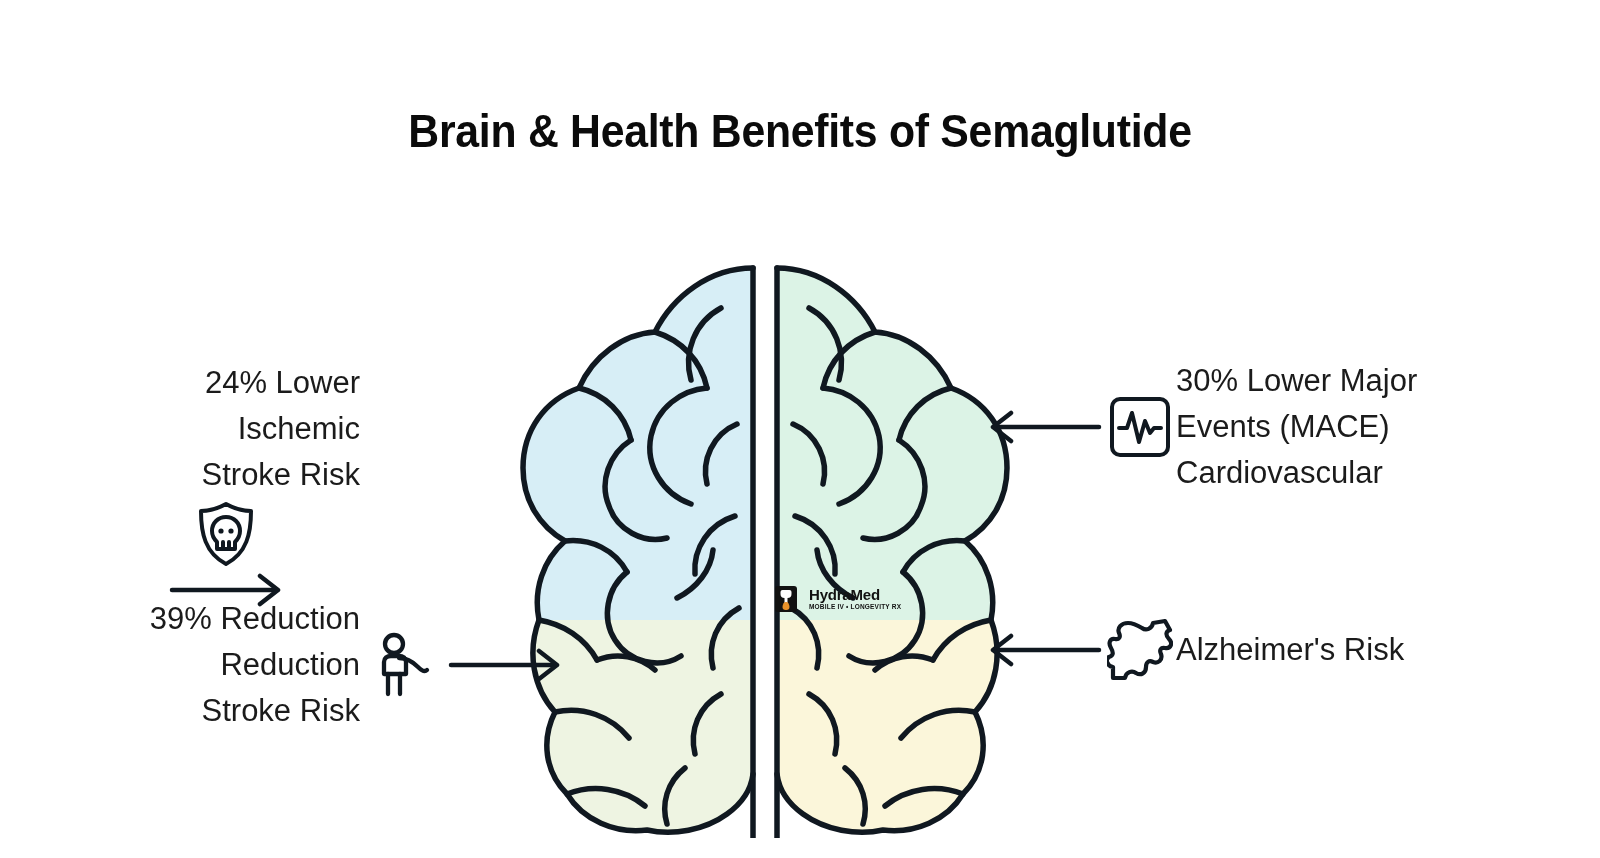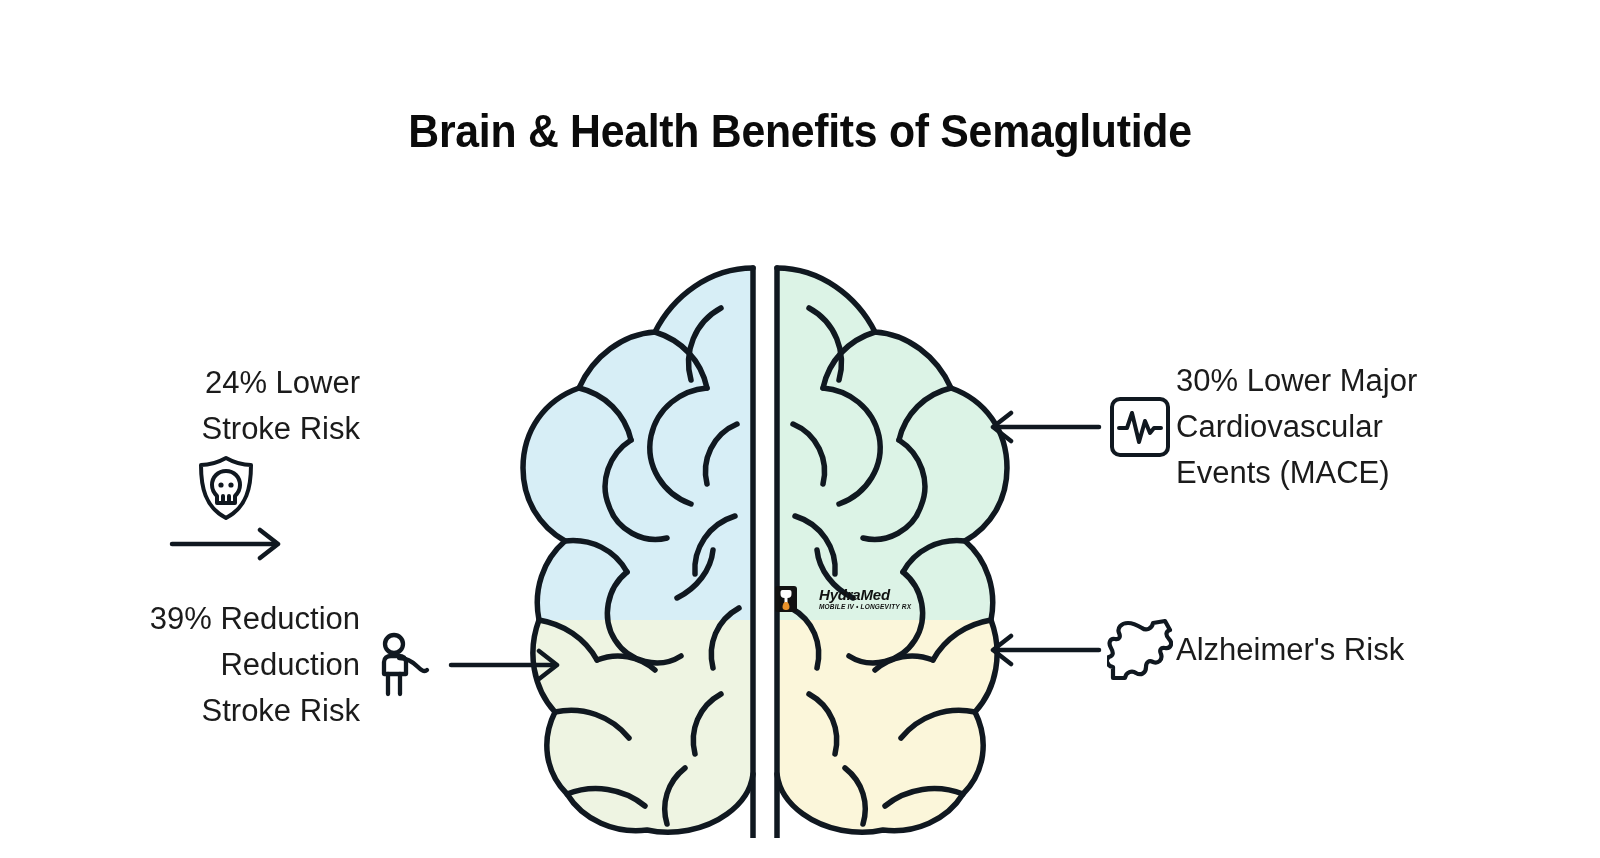--- a/index.html
+++ b/index.html
@@ -45,23 +45,22 @@
   }
   .brain-wrap svg { display: block; width: 520px; height: 590px; }
 
   
   .logo {
     position: absolute;
     left: 775px;
     top: 586px;
     display: flex;
     align-items: center;
-    gap: 22px;
+    gap: 12px;
     z-index: 6;
-    font-style: italic;
   }
   .logo-mark {
     width: 22px;
     height: 26px;
     background: #111111;
     border-radius: 3px;
     position: relative;
     flex: 0 0 auto;
   }
   .logo-mark .drop {
@@ -273,20 +272,21 @@
     </div>
     <div class="logo-text">
       <div class="logo-name">HydraMed</div>
       <div class="logo-tag">MOBILE IV • LONGEVITY RX</div>
     </div>
   </div>
 
   <div class="benefit left" id="b-stroke">
     <div class="benefit-label">
       <div>24% Lower</div>
+      <div>Ischemic</div>
       <div>Stroke Risk</div>
     </div>
     <div class="icon-box">
       <svg width="60" height="66" viewBox="0 0 60 66" xmlns="http://www.w3.org/2000/svg">
         <g fill="none" stroke="#101820" stroke-width="4" stroke-linecap="round" stroke-linejoin="round">
           <path d="M30 3 C21 8 13 10 5 10 C5 32 9 52 30 63 C51 52 55 32 55 10 C47 10 39 8 30 3 Z"></path>
           <path d="M30 16 C22 16 16 22 16 30 C16 35 18 38 21 41 L21 48 L39 48 L39 41 C42 38 44 35 44 30 C44 22 38 16 30 16 Z"></path>
           <circle cx="25" cy="30" r="2.6" fill="#101820" stroke="none"></circle>
           <circle cx="35" cy="30" r="2.6" fill="#101820" stroke="none"></circle>
           <path d="M27 41 L27 48"></path>
@@ -343,22 +343,22 @@
     <div class="icon-box">
       <svg width="64" height="64" viewBox="0 0 64 64" xmlns="http://www.w3.org/2000/svg">
         <g fill="none" stroke="#101820" stroke-width="4" stroke-linecap="round" stroke-linejoin="round">
           <rect x="4" y="4" width="56" height="56" rx="8"></rect>
           <path d="M11 33 L19 33 L24 18 L31 47 L37 26 L42 38 L46 33 L53 33"></path>
         </g>
       </svg>
     </div>
     <div class="benefit-label">
       <div>30% Lower Major</div>
+      <div>Events (MACE)</div>
       <div>Cardiovascular</div>
-      <div>Events (MACE)</div>
     </div>
   </div>
 
   <div class="benefit right" id="b-alz">
     <div class="arrow">
       <svg width="116" height="34" viewBox="0 0 116 34" xmlns="http://www.w3.org/2000/svg">
         <g fill="none" stroke="#101820" stroke-width="4.5" stroke-linecap="round" stroke-linejoin="round">
           <path d="M112 17 L8 17"></path>
           <path d="M24 3 L6 17 L24 31"></path>
         </g>

